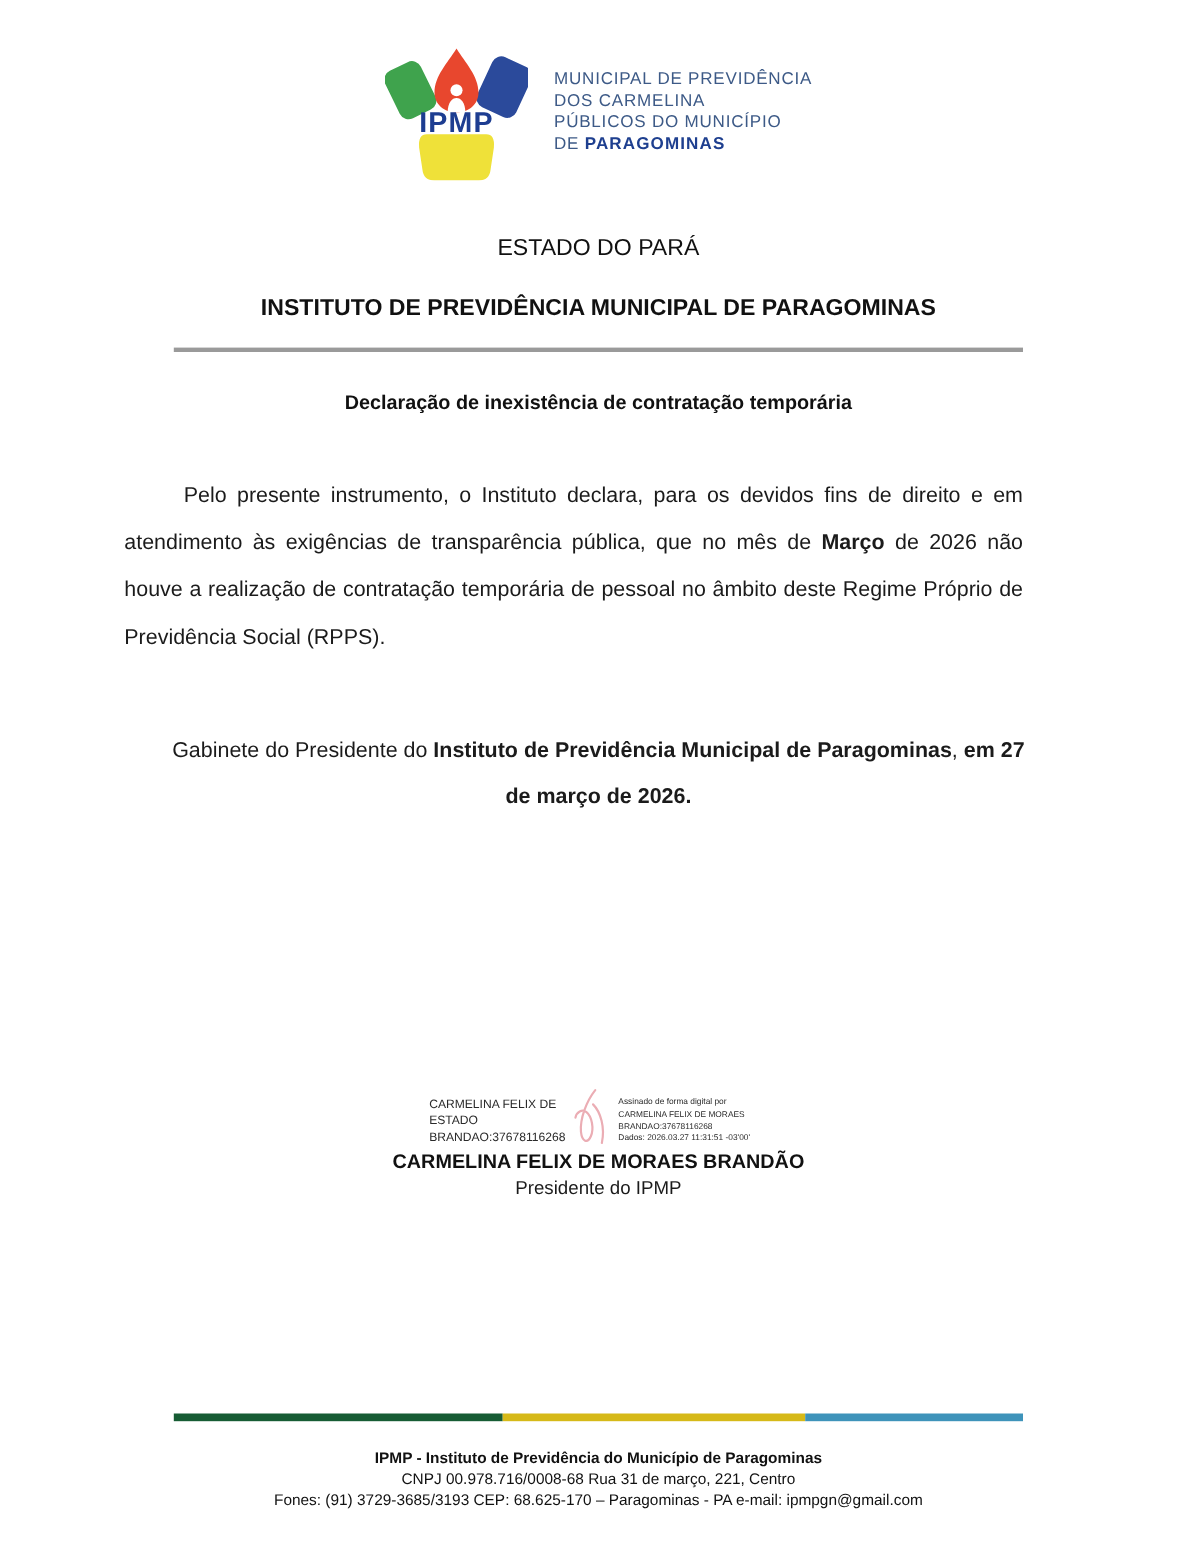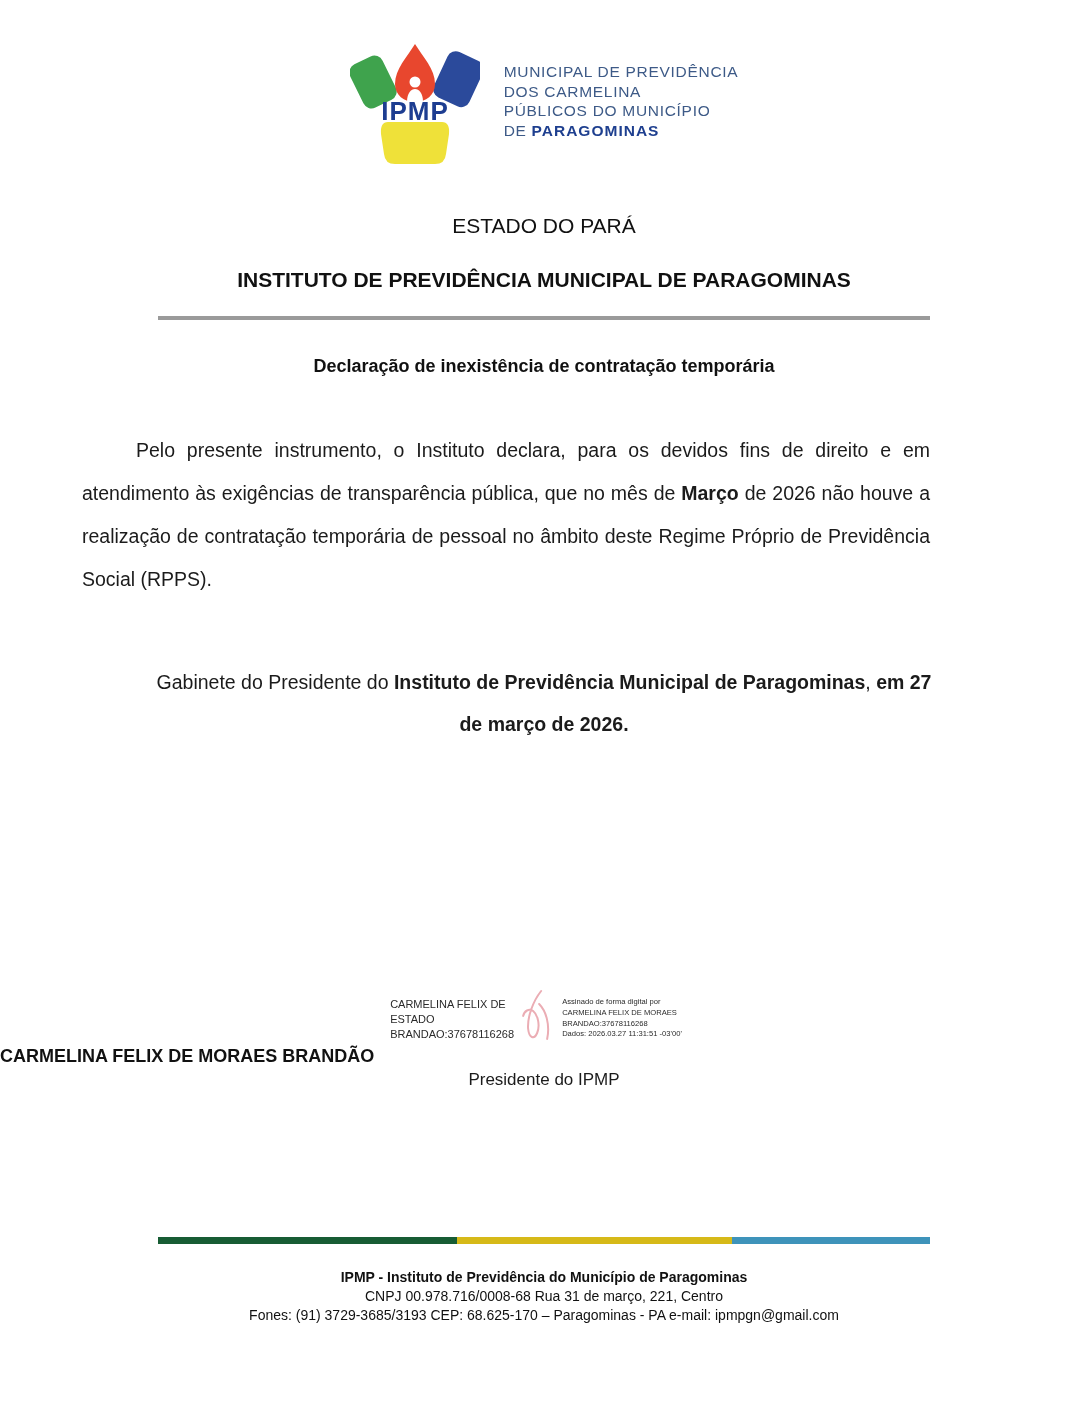--- a/index.html
+++ b/index.html
@@ -56,21 +56,21 @@
   .doc-title {
     margin: 36px 0 0 0;
     text-align: center;
     font-size: 18px;
     font-weight: bold;
     color: #111;
   }
 
   
   .body-par {
-    margin: 52px 158px 0 82px;
+    margin: 52px 158px 0 113px;
     font-size: 19.5px;
     line-height: 43px;
     text-align: justify;
     text-indent: 54px;
     color: #1b1b1b;
   }
   .closing-par {
     margin: 60px 150px 0 150px;
     font-size: 19.5px;
     line-height: 42px;
@@ -102,36 +102,36 @@
     font-size: 7.6px;
     line-height: 10.6px;
     color: #2a2a2a;
     padding-top: 5px;
   }
 
   .signer-name {
     position: absolute;
     top: 1046px;
     left: 0; right: 0;
-    text-align: left;
+    text-align: center;
     font-size: 18px;
     font-weight: bold;
     color: #111;
   }
   .signer-title {
     position: absolute;
     top: 1070px;
     left: 0; right: 0;
     text-align: center;
     font-size: 17px;
     color: #1b1b1b;
   }
 
   
-  .footer { position: absolute; top: 1237px; left: 0; right: 0; }
+  .footer { position: absolute; top: 1285px; left: 0; right: 0; }
   .footer-bar {
     margin: 0 158px;
     height: 7px;
     display: flex;
   }
   .bar-green  { width: 38.7%; background: #175c34; }
   .bar-yellow { width: 35.6%; background: #d6b918; }
   .bar-blue   { width: 25.7%; background: #3e93ba; }
   .footer-text {
     margin-top: 24px;

